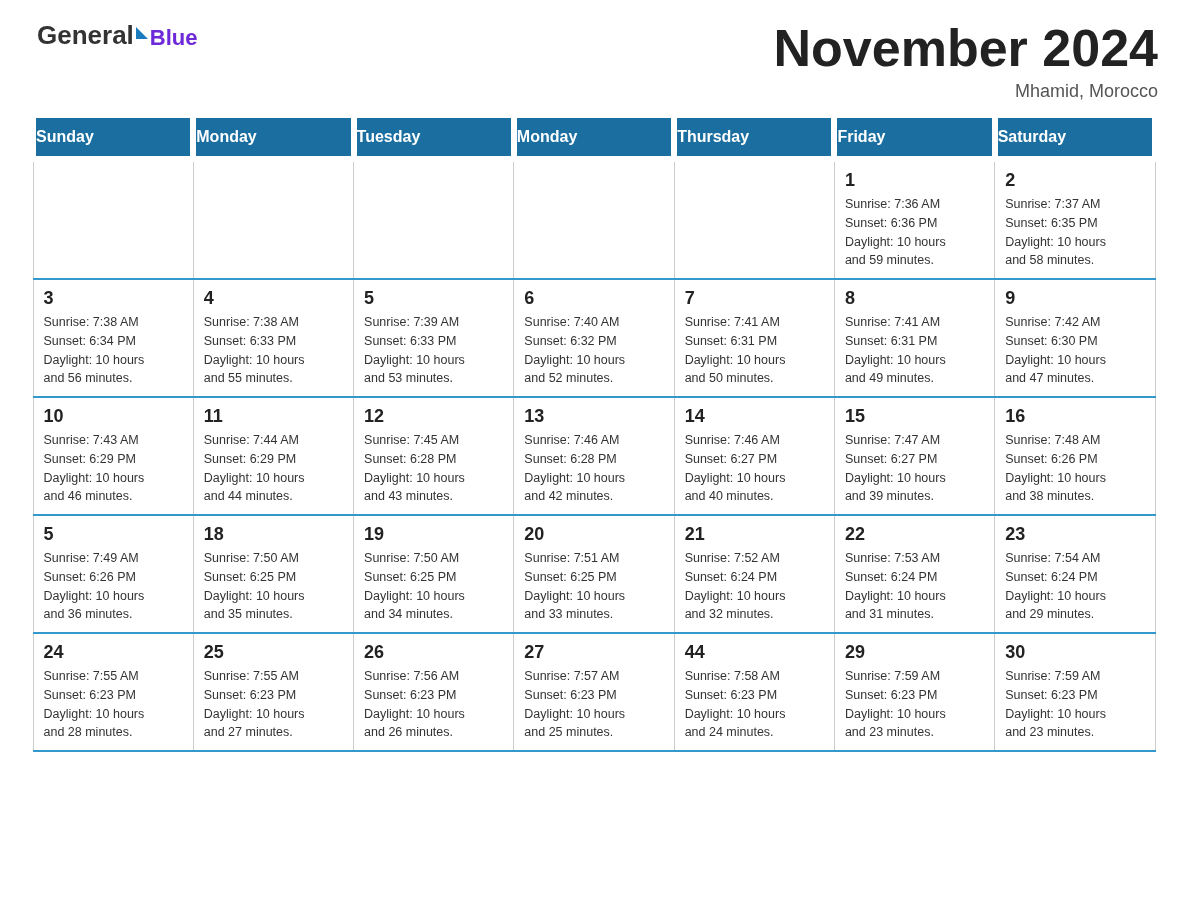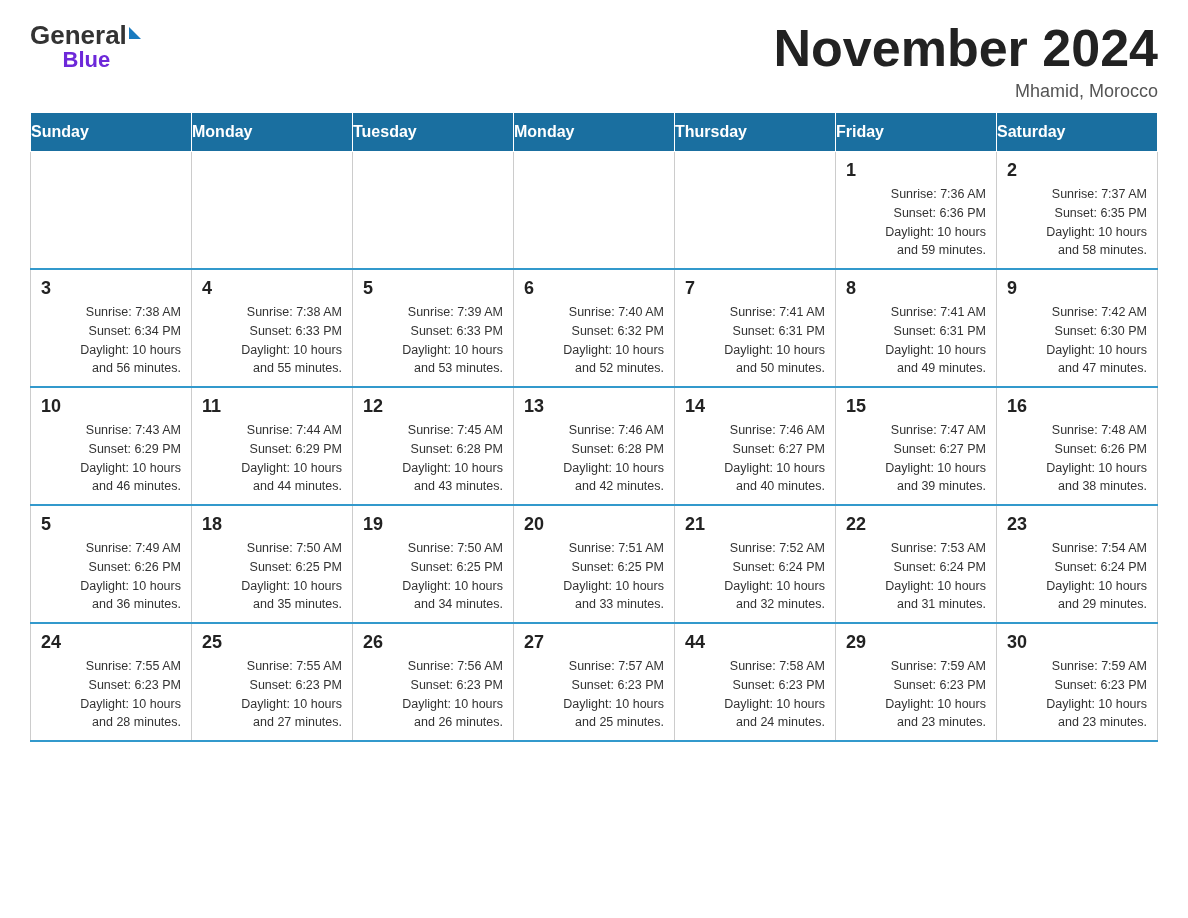--- a/index.html
+++ b/index.html
@@ -13,22 +13,23 @@
 
     
     .header {
       display: flex;
       justify-content: space-between;
       align-items: flex-start;
       margin-bottom: 10px;
     }
     .logo-area {
       display: flex;
-      flex-direction: column;
-      align-items: center;
+      flex-direction: row;
+      align-items: flex-end;
+      margin-left: 7px;
     }
     .logo-text {
       font-size: 26px;
       font-weight: bold;
       color: #333;
       display: flex;
       align-items: center;
     }
     .logo-triangle {
       width: 0;
@@ -73,21 +74,21 @@
     }
     .calendar thead tr {
       background-color: #1a6fa0;
     }
     .calendar thead th {
       color: #fff;
       font-size: 16px;
       font-weight: bold;
       padding: 10px 0;
       text-align: left;
-      border: 1px solid #ffffff;
+      border: 6px solid #ffffff;
     }
     .calendar tbody td {
       vertical-align: top;
       padding: 8px 10px;
       border: 1px solid #ccc;
       width: calc(100% / 7);
       min-height: 110px;
       font-size: 13px;
       color: #333;
     }
@@ -98,21 +99,20 @@
       font-size: 18px;
       font-weight: bold;
       color: #222;
       display: block;
       margin-bottom: 4px;
     }
     .day-info {
       font-size: 12.5px;
       color: #333;
       line-height: 1.5;
-      text-align: right;
     }
     .empty-cell {
       background: #fff;
     }
   </style>
 </head>
 <body>
 
 <div class="header">
   <div class="logo-area">

